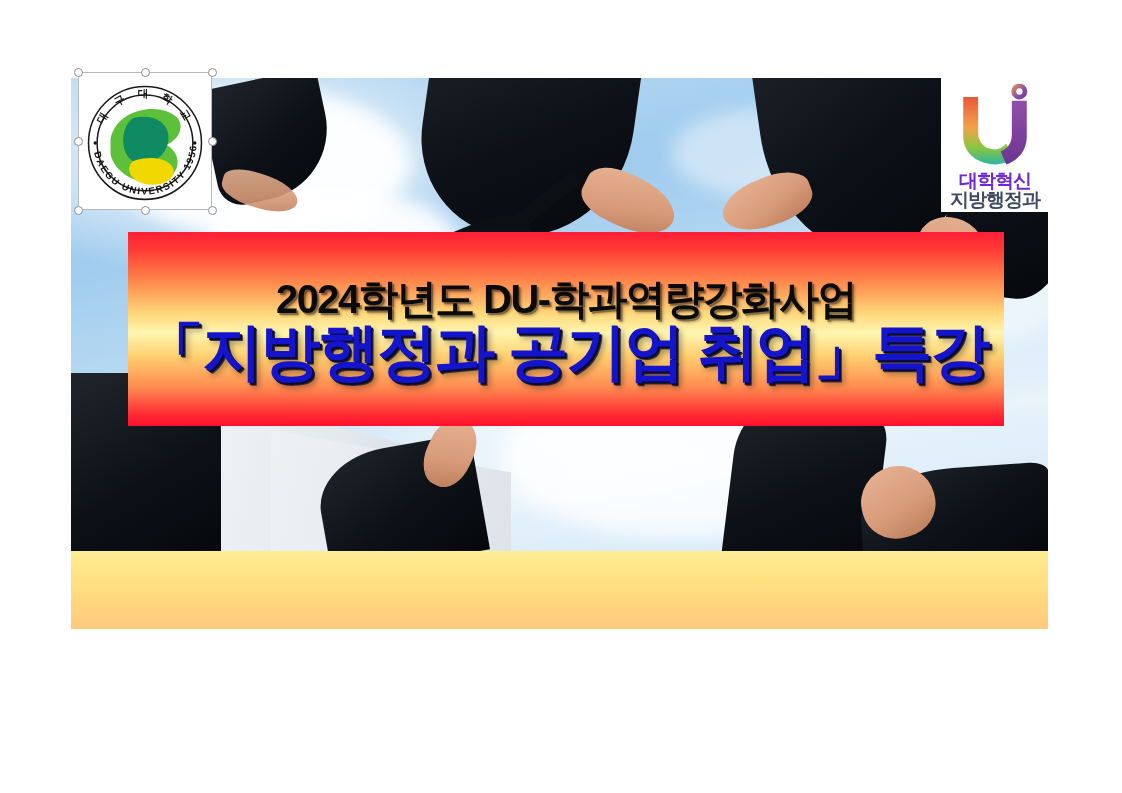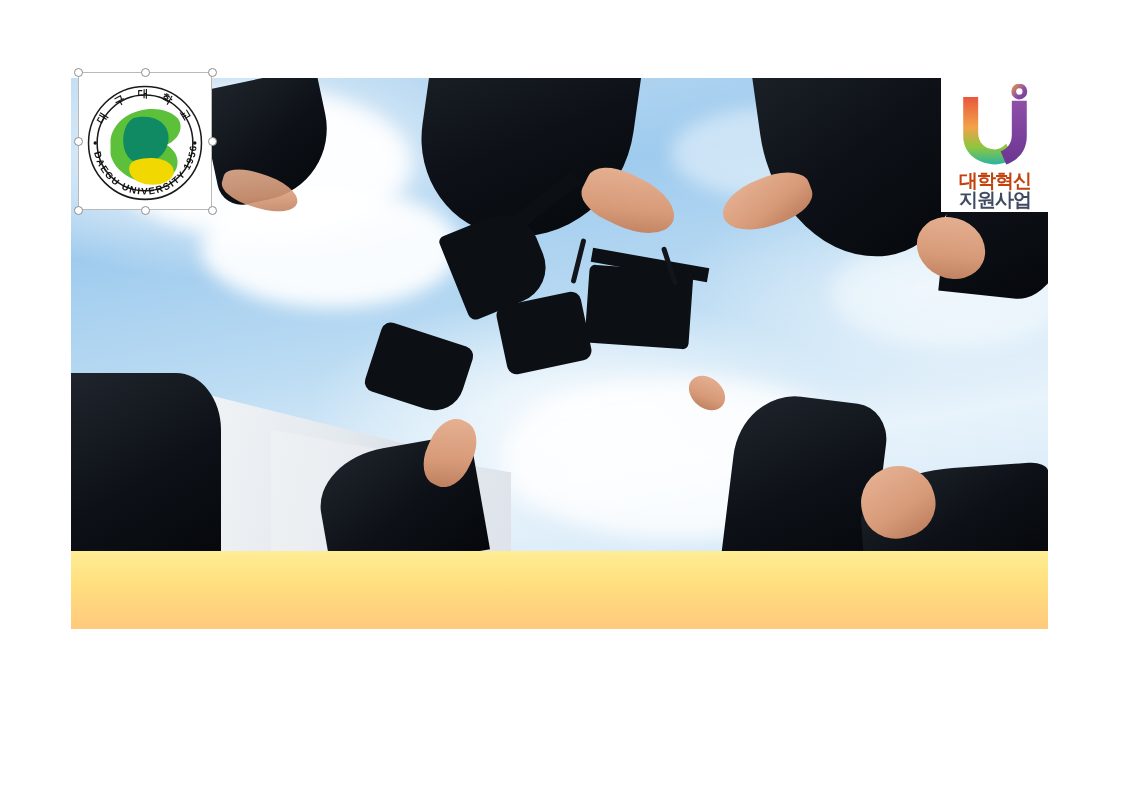--- a/index.html
+++ b/index.html
@@ -155,21 +155,21 @@
     height: 134px;
     background: #ffffff;
     display: flex;
     flex-direction: column;
     align-items: center;
     justify-content: flex-start;
     padding-top: 6px;
     box-sizing: border-box;
   }
   .ui-logo-text1 {
-    color: #c2410c;
+    color: #6d28d9;
     font-weight: 700;
     font-size: 19px;
     letter-spacing: -1px;
     line-height: 1.02;
     margin-top: 1px;
   }
   .ui-logo-text2 {
     color: #3f4a62;
     font-weight: 700;
     font-size: 19px;
@@ -265,20 +265,24 @@
 
     <div class="gown" style="left:250px; top:368px; width:160px; height:118px; border-radius:45% 20% 0 0; transform:rotate(-10deg);"></div>
     <div class="skin" style="left:356px; top:340px; width:46px; height:70px; border-radius:45%; transform:rotate(24deg);"></div>
 
     <div class="gown" style="left:660px; top:320px; width:150px; height:165px; border-radius:40% 22% 0 0; transform:rotate(7deg);"></div>
     <div class="gown" style="left:790px; top:390px; width:190px; height:95px; border-radius:50% 10% 0 0; transform:rotate(-4deg);"></div>
     <div class="skin" style="left:790px; top:388px; width:74px; height:72px; border-radius:50% 50% 46% 46%; transform:rotate(-14deg);"></div>
     <div class="skin" style="left:616px; top:300px; width:40px; height:30px; border-radius:50%; transform:rotate(40deg);"></div>
   </div>
 
+  <div class="title-ribbon">
+    <div class="title-line1">2024학년도 DU-학과역량강화사업</div>
+    <div class="title-line2">「지방행정과 공기업 취업」특강</div>
+  </div>
 
   <div class="du-logo-box">
     <svg viewBox="0 0 140 144" width="134" height="138">
       <defs>
         <path id="ringTop" d="M 22,74 A 48,48 0 0 1 118,74" fill="none"></path>
         <path id="ringBot" d="M 16,74 A 54,54 0 0 0 124,74" fill="none"></path>
       </defs>
       <circle cx="70" cy="74" r="59" fill="#ffffff" stroke="#1a1a1a" stroke-width="1.6"></circle>
       <circle cx="70" cy="74" r="50" fill="#ffffff" stroke="#1a1a1a" stroke-width="1.6"></circle>
 
@@ -326,19 +330,19 @@
           <stop offset="55%" stop-color="#8e4fa8"></stop>
           <stop offset="100%" stop-color="#6b3590"></stop>
         </linearGradient>
       </defs>
       <path d="M16,14 L16,56 C16,76 34,86 50,86 C58,86 65,83.5 70,79 L62,64 C58,68 54,70 50,70 C40,70 32,64 32,52 L32,14 Z" fill="url(#uGradA)"></path>
       <path d="M68,18 L84,18 L84,56 C84,72 74,82 62,86 L56,72 C64,69 68,63 68,54 Z" fill="url(#uGradB)"></path>
       <circle cx="76" cy="8" r="8.5" fill="url(#uDot)"></circle>
       <circle cx="76" cy="8" r="3.4" fill="#ffffff"></circle>
     </svg>
     <div class="ui-logo-text1">대학혁신</div>
-    <div class="ui-logo-text2">지원사업</div>
+    <div class="ui-logo-text2">지방행정과</div>
   </div>
 
   <div class="yellow-band"></div>
 
 
 </div>
 
 </body></html>

